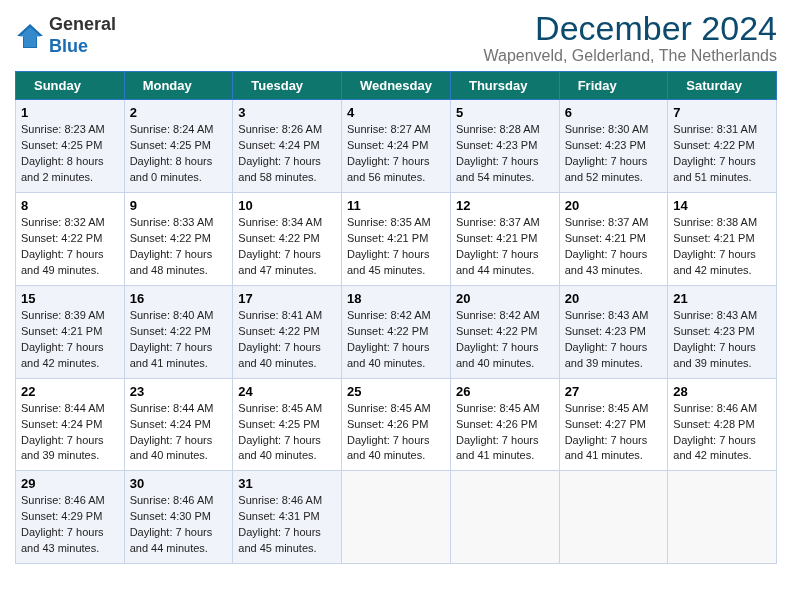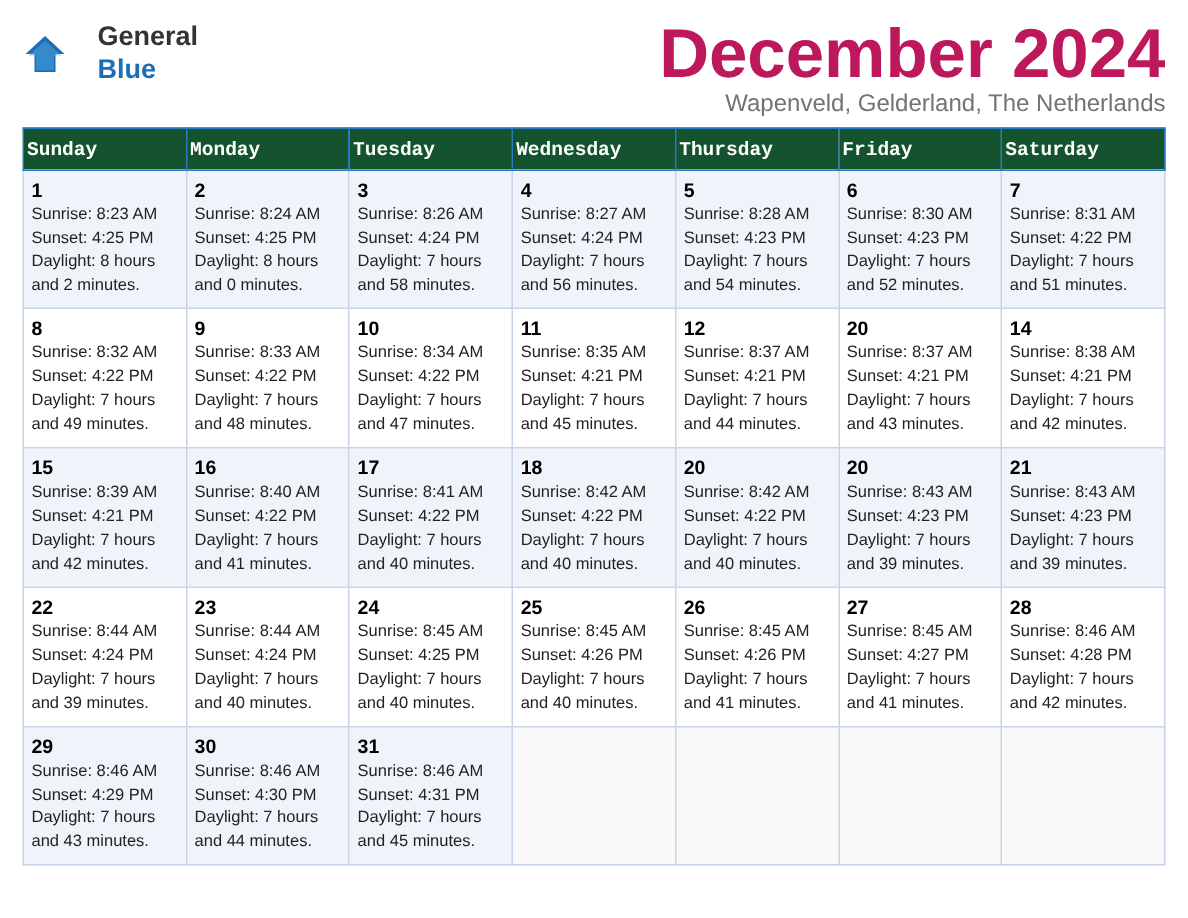--- a/index.html
+++ b/index.html
@@ -13,62 +13,60 @@
     .header {
       display: flex;
       align-items: flex-start;
       justify-content: space-between;
       margin-bottom: 6px;
     }
     .logo {
       display: flex;
       align-items: center;
       margin-top: 4px;
-      gap: 16px;
     }
     .logo-text {
       font-size: 18px;
       font-weight: bold;
       line-height: 1.2;
     }
     .logo-text span.general { color: #333; }
     .logo-text span.blue { color: #1a6eb5; text-align: right; }
     .logo-icon {
       width: 30px;
       height: 28px;
       margin-right: 4px;
     }
     .title-block {
       text-align: right;
     }
     .title-block h1 {
-      font-size: 46px;
-      font-weight: bold;
-      color: #be185d;
+      font-size: 34px;
+      font-weight: normal;
+      color: #0c4a6e;
       line-height: 1.1;
     }
     .title-block h2 {
       font-size: 16px;
       font-weight: normal;
       color: #737373;
     }
     .calendar {
       width: 100%;
       border-collapse: collapse;
       font-size: 11px;
     }
     .calendar thead th {
-      background: #14532d;
+      background: #0f766e;
       color: #fff;
-      padding: 6px 2px;
+      padding: 6px 18px;
       text-align: left;
       font-size: 13px;
       font-weight: bold;
       border: 1px solid #2979c4;
-      font-family: Liberation Mono, monospace;
     }
     .calendar tbody tr {
       background: #fff;
     }
     .calendar tbody tr:nth-child(odd) {
       background: #f0f4fa;
     }
     .calendar tbody td {
       vertical-align: top;
       padding: 5px 5px 6px 5px;

